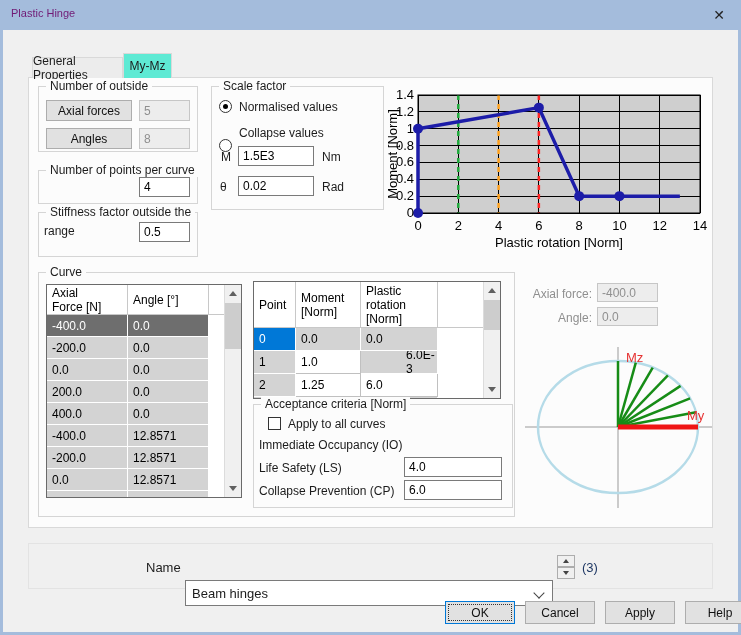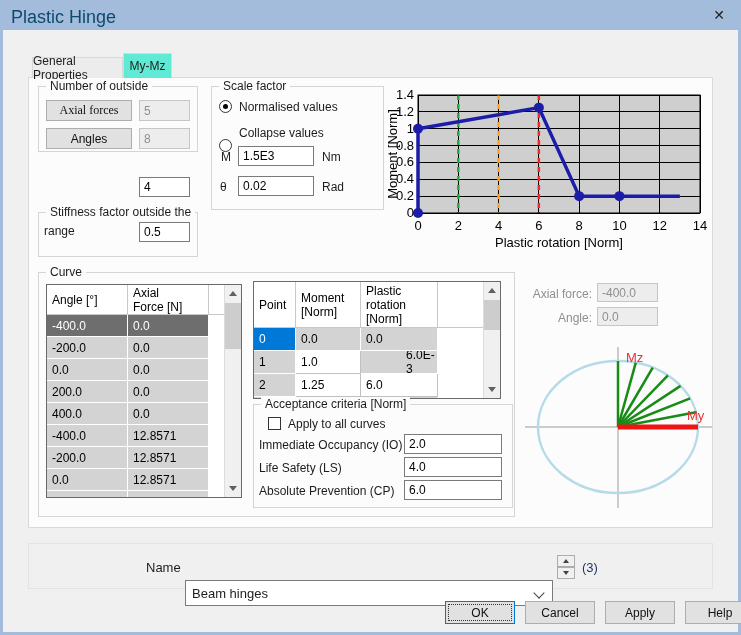--- a/index.html
+++ b/index.html
@@ -3,21 +3,21 @@
 <meta charset="utf-8">
 <style>
   * { box-sizing: border-box; margin: 0; padding: 0; }
   html,body { width:741px; height:635px; }
   body { font-family: "Liberation Sans", sans-serif; font-size:12px; color:#1c1c1c; }
   .dialog { position:relative; width:741px; height:635px; background:#f0f0f0; overflow:hidden; }
   .abs { position:absolute; }
 
   
   .titlebar { left:0; top:0; width:741px; height:30px; background:#a4bcdc; }
-  .title-text { left:11px; top:7px; font-size:18px; color:#0c4a6e; }
+  .title-text { left:11px; top:7px; font-size:11px; color:#701a75; }
   .close-btn { left:700px; top:0; width:38px; height:30px; display:flex; align-items:center; justify-content:center; font-size:14px; color:#222; }
   .edge { background:#a4bcdc; }
 
   
   .tab { border:1px solid #d9d9d9; display:flex; align-items:center; justify-content:center; font-size:12px; }
   .tab-inactive { left:32px; top:57px; width:91px; height:21px; background:#ececec; border-bottom:none; z-index:1; }
   .tab-active { left:123px; top:53px; width:49px; height:25px; background:#5eead4; border-bottom:none; z-index:3; }
   .tabpage { left:28px; top:77px; width:685px; height:451px; background:#fcfcfc; border:1px solid #d9d9d9; z-index:0; }
 
   
@@ -81,25 +81,28 @@
       <span>General Properties</span>
     </div>
   <div class="abs tab tab-active">
       <span>My-Mz</span>
     </div>
   <div class="abs tabpage"></div>
 
   <div class="abs groupbox" style="left:38px;top:86px;width:160px;height:66px;">
     <span class="legend">Number of outside</span>
   </div>
-  <div class="abs win-btn" style="left:46px;top:100px;width:86px;height:21px;font-family:Liberation Serif, serif;">Axial forces</div>
+  <div class="abs win-btn" style="left:46px;top:100px;width:86px;height:21px;">Axial forces</div>
   <div class="abs textbox-dis" style="left:139px;top:100px;width:51px;height:21px;">5</div>
   <div class="abs win-btn" style="left:46px;top:128px;width:86px;height:21px;">Angles</div>
   <div class="abs textbox-dis" style="left:139px;top:128px;width:51px;height:21px;">8</div>
 
+  <div class="abs groupbox" style="left:38px;top:170px;width:160px;height:34px;">
+    <span class="legend">Number of points per curve</span>
+  </div>
   <div class="abs textbox" style="left:139px;top:177px;width:51px;height:20px;">4</div>
 
   <div class="abs groupbox" style="left:38px;top:212px;width:160px;height:45px;">
     <span class="legend">Stiffness factor outside the</span>
   </div>
   <div class="abs lbl" style="left:44px;top:224px;">range</div>
   <div class="abs textbox" style="left:139px;top:222px;width:51px;height:20px;">0.5</div>
 
   <div class="abs groupbox" style="left:211px;top:86px;width:173px;height:124px;">
     <span class="legend">Scale factor</span>
@@ -162,23 +165,23 @@
       <text x="171" y="165" font-size="13" text-anchor="middle" fill="#000">Plastic rotation [Norm]</text>
       <text transform="translate(9,72) rotate(-90)" font-size="13" text-anchor="middle" fill="#000">Moment [Norm]</text>
     </svg>
 
   <div class="abs groupbox" style="left:38px;top:272px;width:477px;height:245px;">
     <span class="legend">Curve</span>
   </div>
 
   <div class="abs grid" style="left:46px;top:284px;width:196px;height:214px;">
     <div class="g-row" style="height:30px;">
-      <div class="g-cell g-head" style="width:81px;">Angle [°]</div>
       <div class="g-cell g-head" style="width:81px;">Axial
 Force [N]</div>
+      <div class="g-cell g-head" style="width:81px;">Angle [°]</div>
       <div class="g-cell g-head" style="width:16px;border-right:none;"></div>
     </div>
     <div class="g-row" style="height:22px;">
       <div class="g-cell c-sel" style="width:81px;">-400.0</div>
       <div class="g-cell c-sel" style="width:81px;">0.0</div>
     </div>
     <div class="g-row" style="height:22px;">
       <div class="g-cell c-gray" style="width:81px;">-200.0</div>
       <div class="g-cell c-gray" style="width:81px;">0.0</div>
     </div>
@@ -261,24 +264,23 @@
         </div>
     </div>
   </div>
 
   <div class="abs groupbox" style="left:253px;top:404px;width:260px;height:104px;">
     <span class="legend">Acceptance criteria [Norm]</span>
   </div>
   <div class="abs checkbox" style="left:268px;top:417px;"></div>
   <div class="abs lbl" style="left:288px;top:417px;">Apply to all curves</div>
   <div class="abs lbl" style="left:259px;top:438px;">Immediate Occupancy (IO)</div>
-  <div class="abs textbox" style="left:404px;top:434px;width:98px;height:20px;">2.0</div>
   <div class="abs lbl" style="left:259px;top:461px;">Life Safety (LS)</div>
   <div class="abs textbox" style="left:404px;top:457px;width:98px;height:20px;">4.0</div>
-  <div class="abs lbl" style="left:259px;top:484px;">Absolute Prevention (CP)</div>
+  <div class="abs lbl" style="left:259px;top:484px;">Collapse Prevention (CP)</div>
   <div class="abs textbox" style="left:404px;top:480px;width:98px;height:20px;">6.0</div>
 
   <div class="abs lbl lbl-gray" style="left:520px;top:287px;width:72px;text-align:right;">Axial force:</div>
   <div class="abs textbox-dis" style="left:597px;top:283px;width:61px;height:19px;">-400.0</div>
   <div class="abs lbl lbl-gray" style="left:520px;top:311px;width:72px;text-align:right;">Angle:</div>
   <div class="abs textbox-dis" style="left:597px;top:307px;width:61px;height:19px;">0.0</div>
 
   <svg class="abs" style="left:525px;top:338px;" width="195" height="178" id="polar-svg">
       <line x1="0" y1="89" x2="187" y2="89" stroke="#9a9a9a" stroke-width="1"></line>
       <line x1="93" y1="9" x2="93" y2="170" stroke="#9a9a9a" stroke-width="1"></line>

